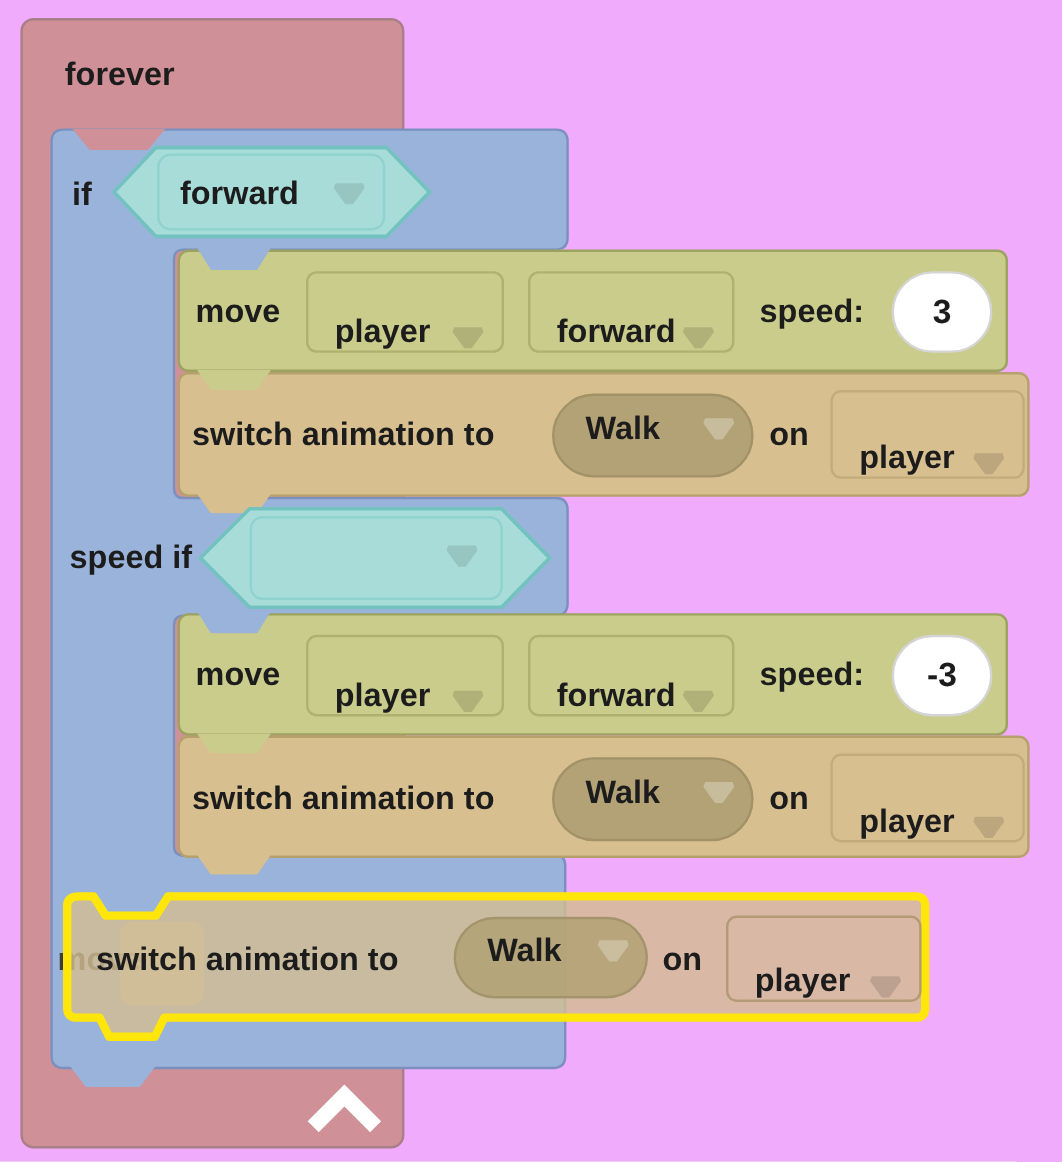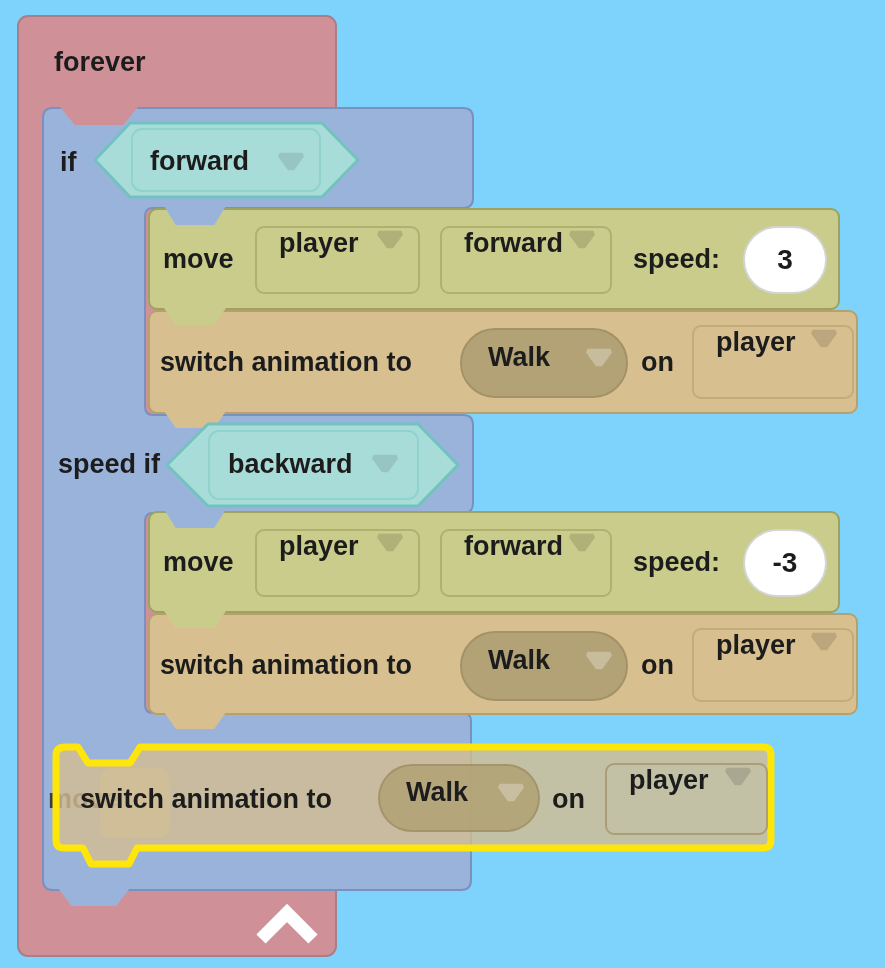--- a/index.html
+++ b/index.html
@@ -1,23 +1,23 @@
 <!DOCTYPE html>
 <html><head>
 <meta charset="utf-8">
 <style>
   html,body{margin:0;padding:0;background:#e9e7e9;}
-  .canvas{position:relative;width:885px;height:968px;background:#7dd3fc;overflow:hidden;
+  .canvas{position:relative;width:885px;height:968px;background:#f0abfc;overflow:hidden;
           font-family:"Liberation Sans",sans-serif;}
   .abs{position:absolute;}
   .lbl{display:flex;align-items:center;font-size:27px;font-weight:600;color:#1c1c1c;white-space:nowrap;}
   .forever{background:#cf9197;border:2px solid #a87f86;border-radius:11px;}
   .olive{background:#c9cc8b;border:2px solid #9ca260;border-radius:9px;box-sizing:border-box;}
   .tan{background:#d7bf90;border:2px solid #b6a16d;border-radius:9px;box-sizing:border-box;}
-  .dd{display:flex;align-items:flex-start;justify-content:space-between;border-radius:9px;
+  .dd{display:flex;align-items:flex-end;justify-content:space-between;border-radius:9px;
       box-sizing:border-box;padding:0 15px 0 22px;}
   .oliveDD{border:2px solid #adb26f;}
   .tanDD{border:2px solid #c3ac7a;}
   .pill{background:#b2a276;border:2px solid #a39268;border-radius:36px;box-sizing:border-box;
         display:flex;align-items:center;justify-content:space-between;padding:0 14px 12px 26px;}
   .oval{background:#ffffff;border:2px solid #d4d4d4;border-radius:36px;box-sizing:border-box;
         display:flex;align-items:center;justify-content:center;}
   .arr{width:26px;height:22px;flex:none;
        clip-path:polygon(6% 12%,94% 12%,100% 30%,62% 92%,38% 92%,0% 30%);}
   .arrDark{background:rgba(0,0,0,0.13);}
@@ -82,21 +82,20 @@
     <span class="lbl">player</span>
     <span class="arr arrDark"></span>
   </div>
   <div class="abs trap" style="left:164px;top:411px;width:62px;height:17px;background:#d7bf90;"></div>
 
   <div class="abs lbl" style="left:58px;top:446px;height:36px;">speed if</div>
   <svg class="abs" style="left:165px;top:420px;" width="295" height="90" viewBox="0 0 295 90">
     <polygon points="2,45 43,4 253,4 293,45 253,86 43,86" fill="#a8dcd9" stroke="#72c3bf" stroke-width="3" stroke-linejoin="round"></polygon>
     <rect x="44" y="11" width="209" height="68" rx="10" fill="none" stroke="#8fd2ce" stroke-width="2"></rect>
   </svg>
-  <div class="abs lbl" style="left:228px;top:446px;height:36px;">backward</div>
   <div class="abs arr arrDark" style="left:372px;top:452px;background:rgba(0,0,0,0.10);"></div>
 
   <div class="abs olive" style="left:148px;top:511px;width:692px;height:102px;"></div>
   <div class="abs trap" style="left:164px;top:509px;width:62px;height:19px;background:#9ab3da;"></div>
   <div class="abs lbl" style="left:163px;top:544px;height:36px;">move</div>
   <div class="abs dd oliveDD" style="left:255px;top:529px;width:165px;height:68px;">
     <span class="lbl">player</span>
     <span class="arr arrDark"></span>
   </div>
   <div class="abs dd oliveDD" style="left:440px;top:529px;width:172px;height:68px;">

